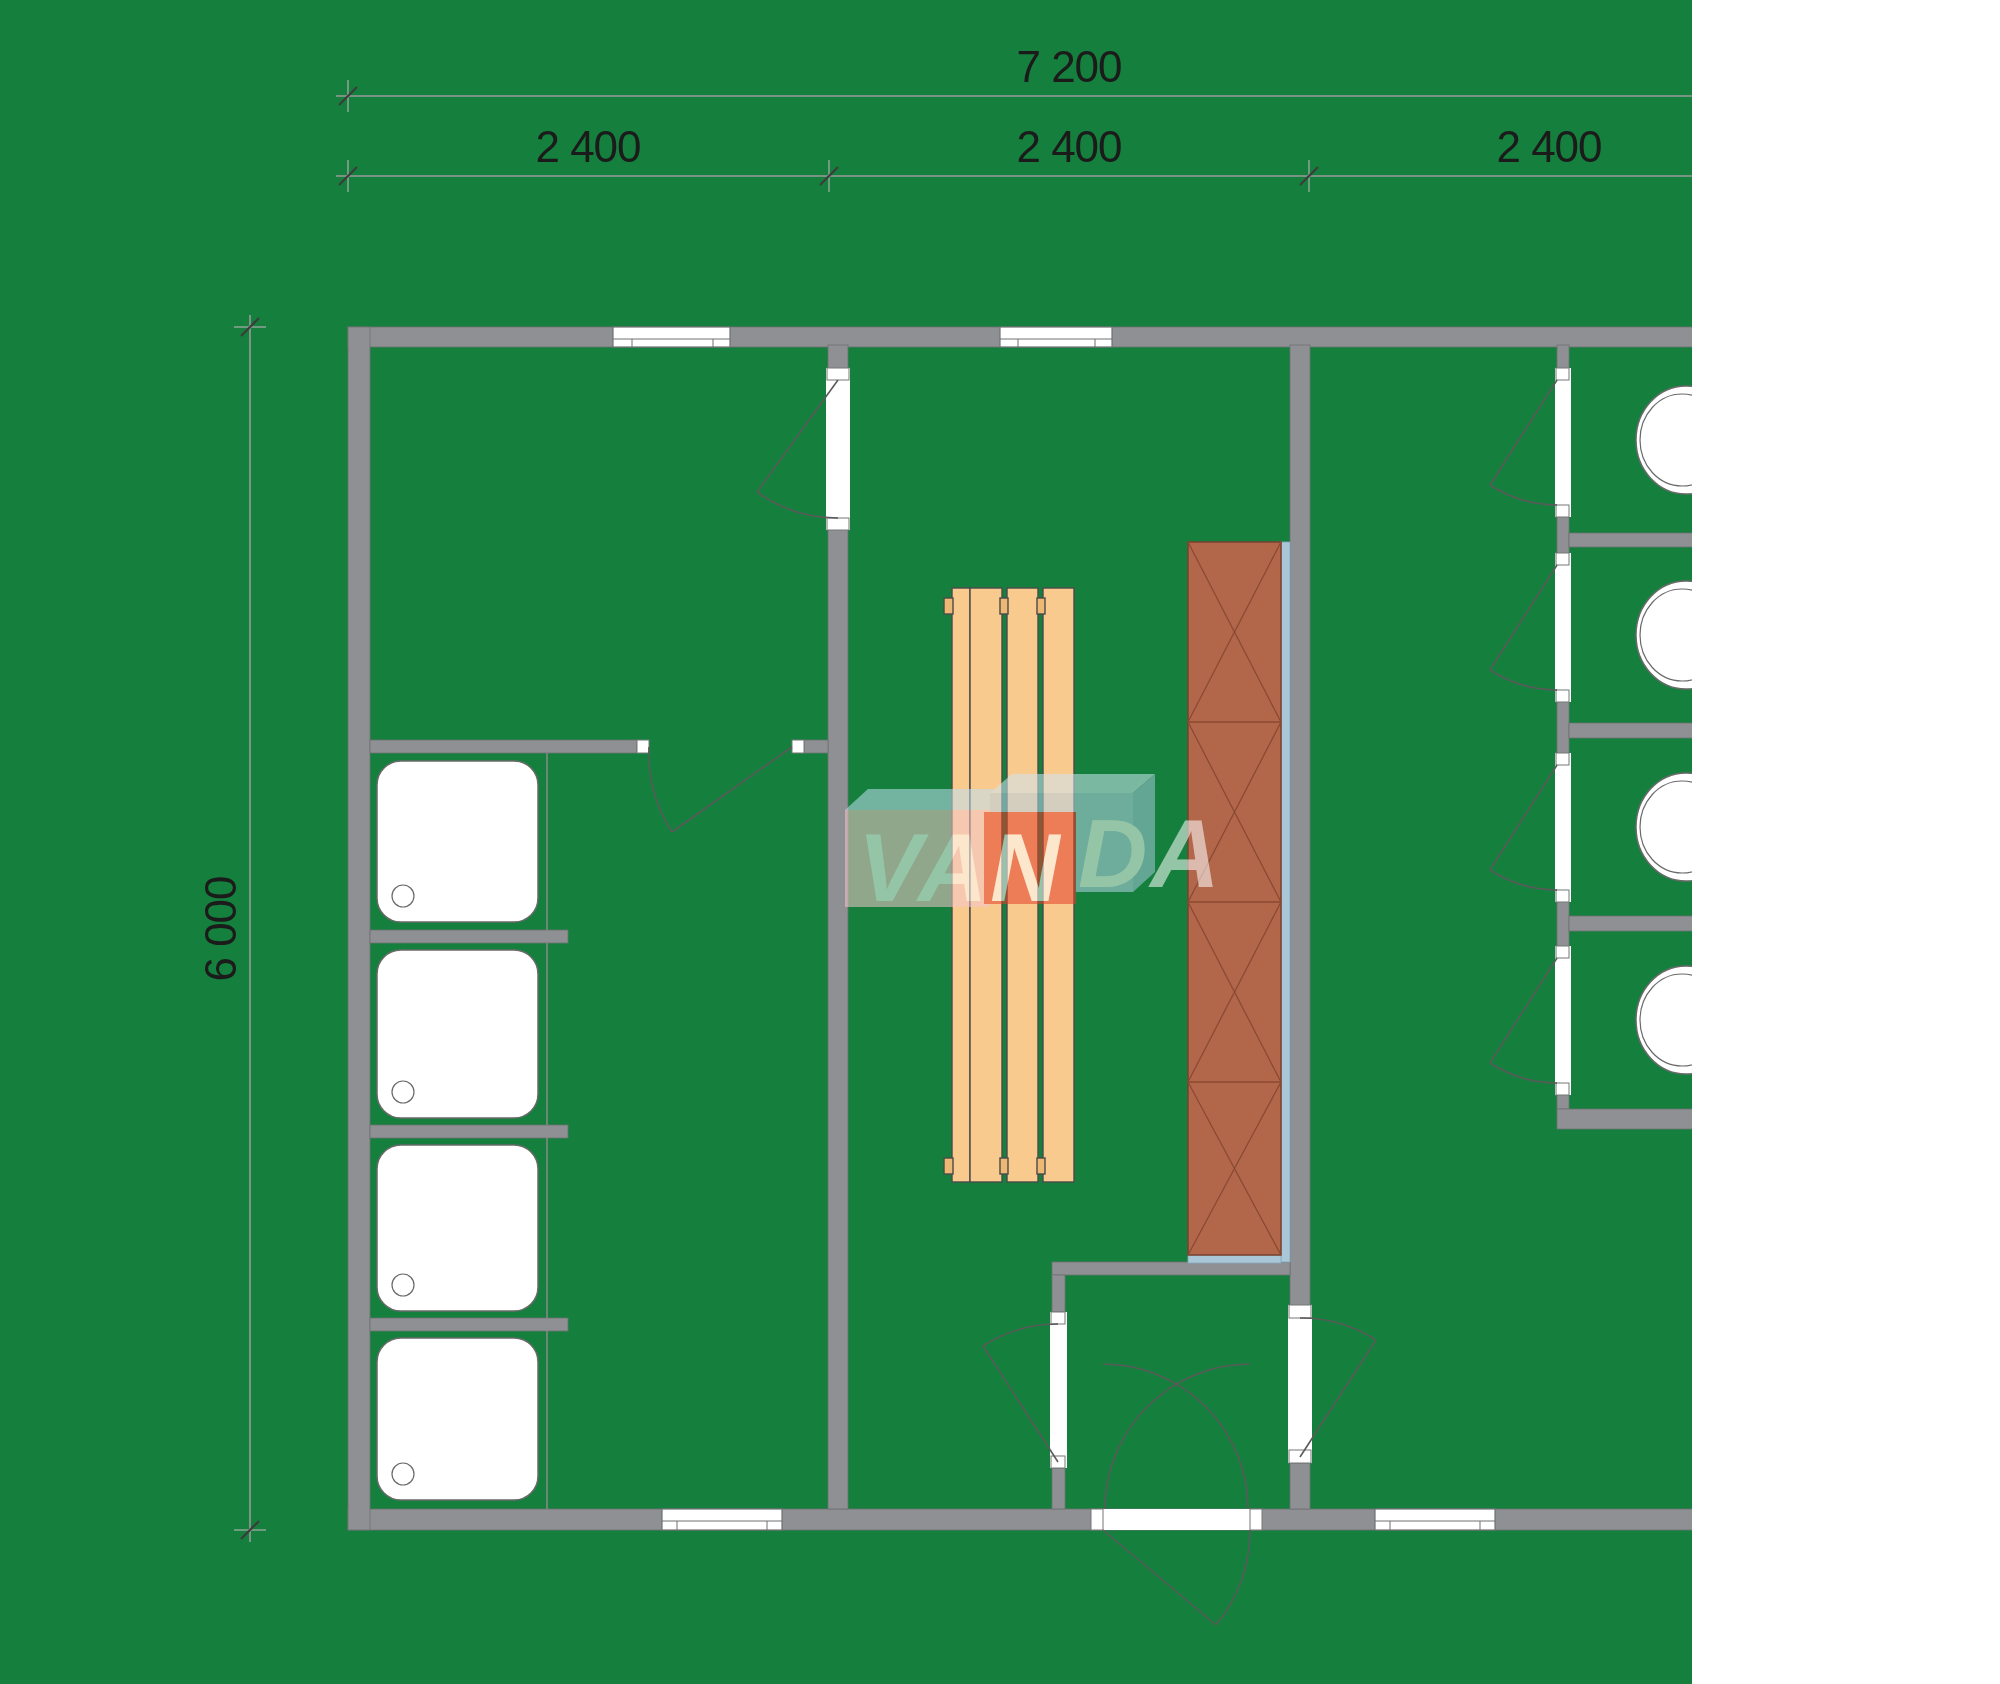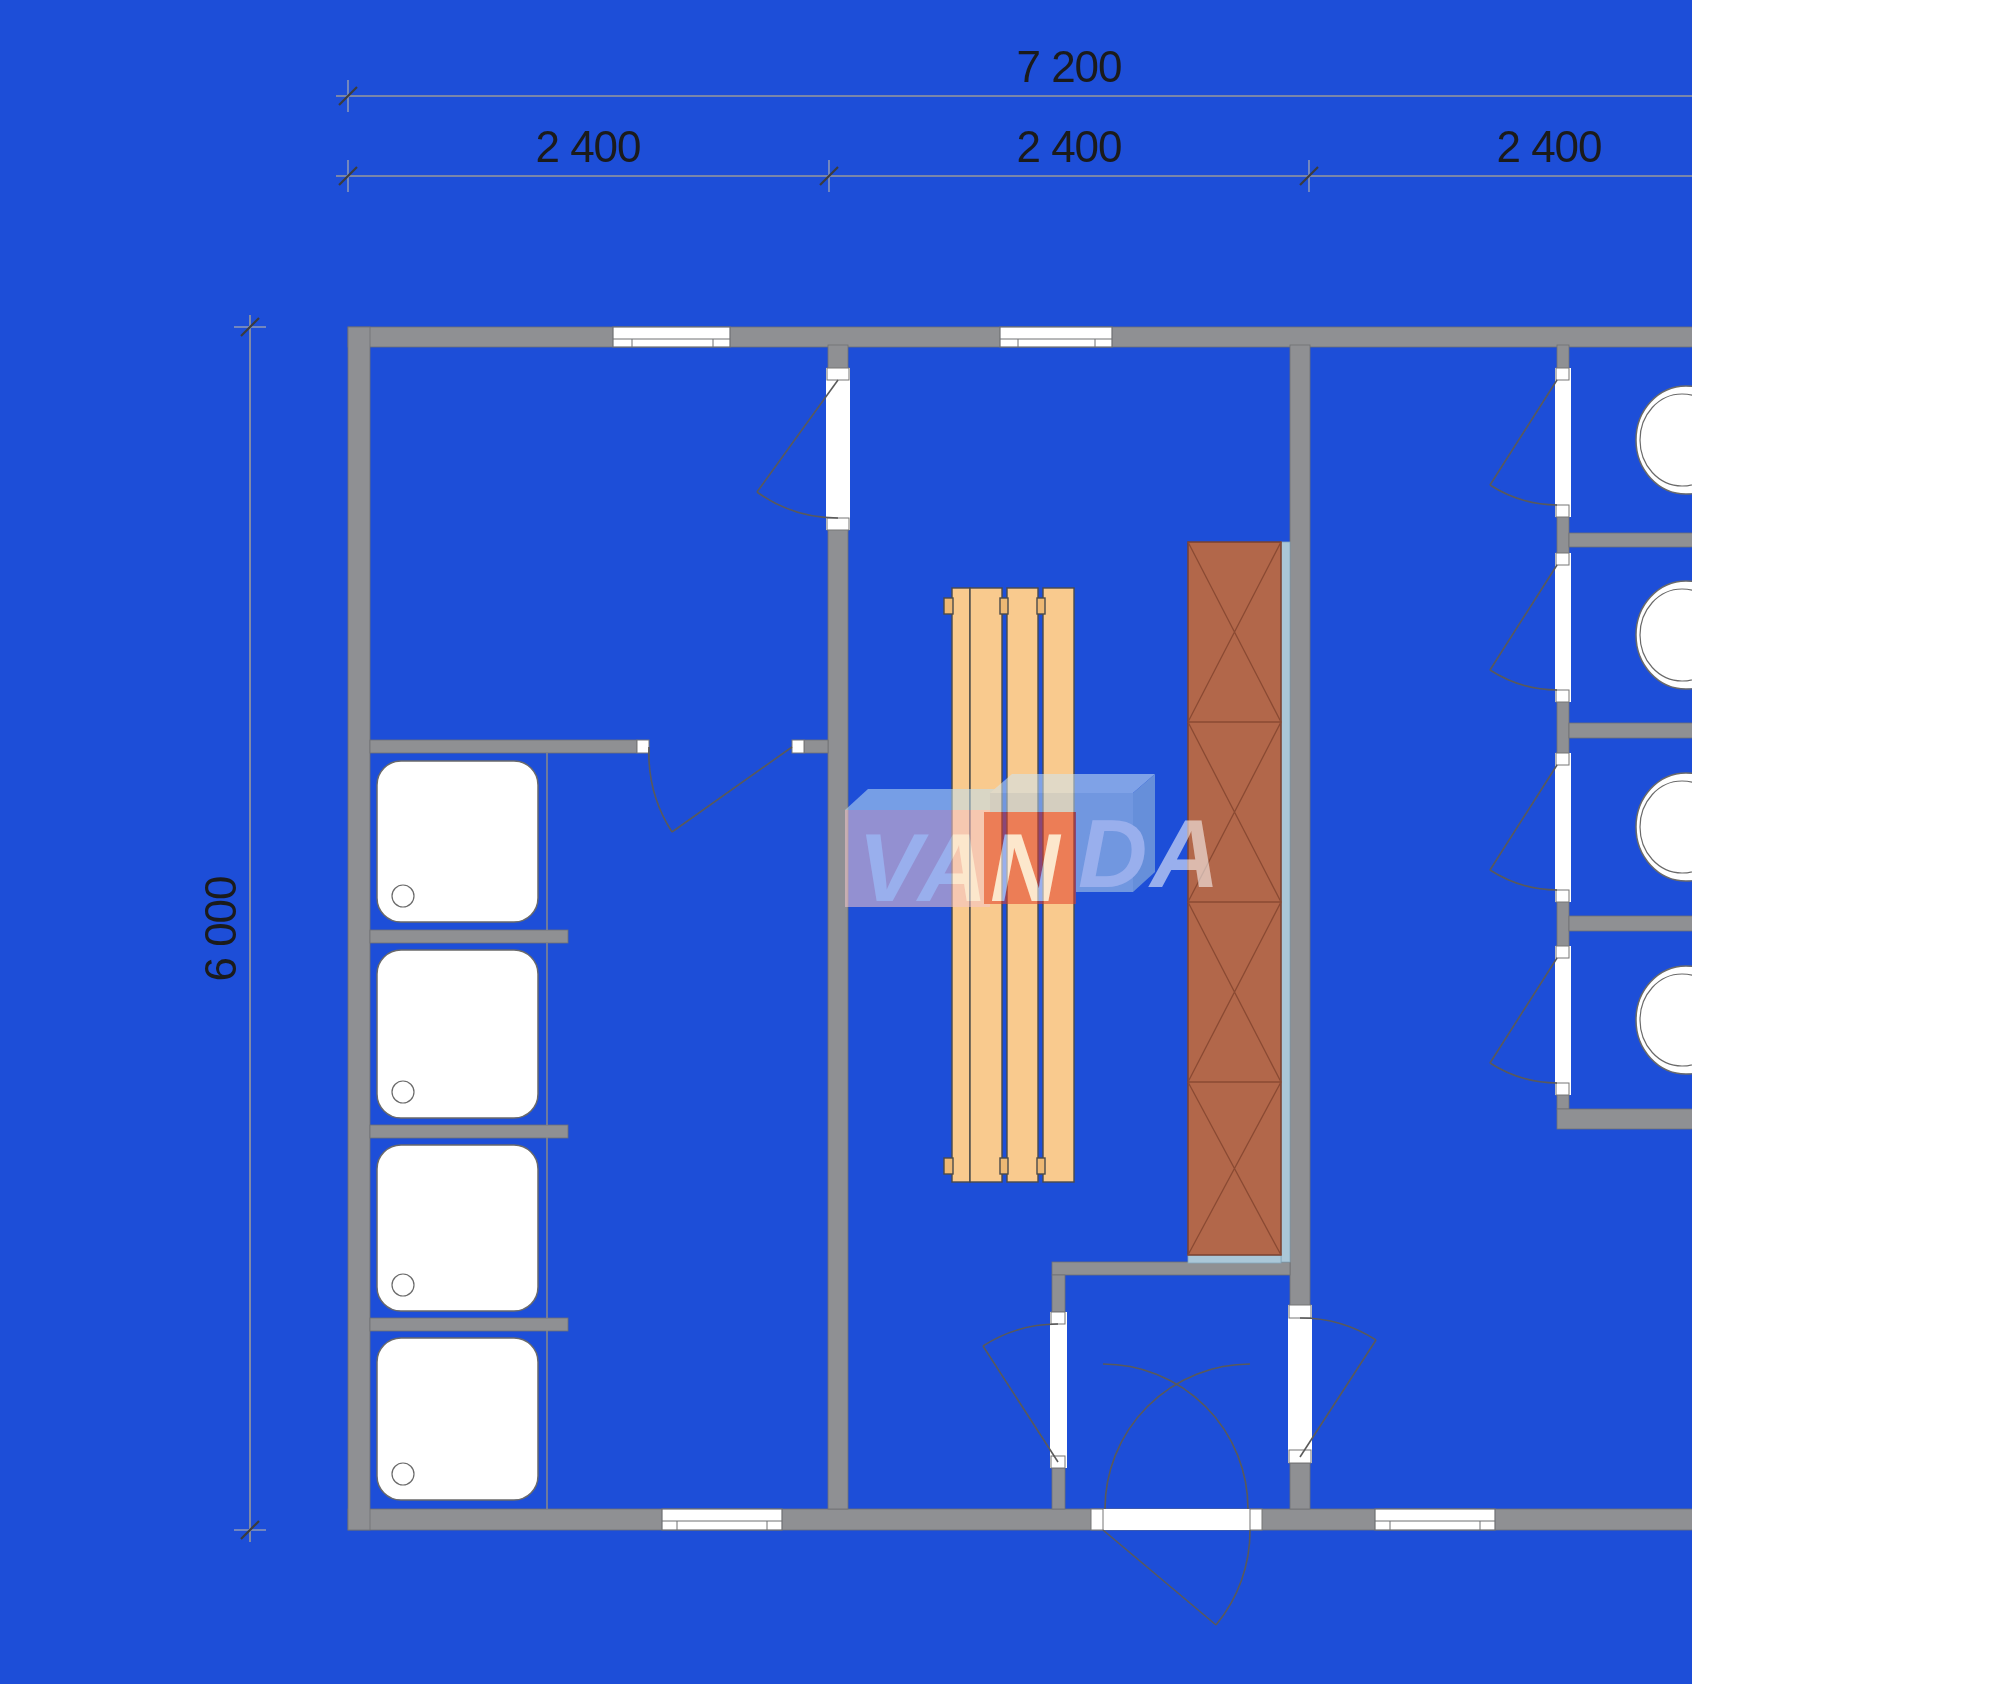--- a/index.html
+++ b/index.html
@@ -1,16 +1,16 @@
 <!DOCTYPE html>
 <html><head>
 <meta charset="utf-8">
 <style>
   html,body{margin:0;padding:0;background:#ffffff;}
-  #stage{position:relative;width:1692px;height:1684px;background:#1d4ed8;overflow:hidden;
+  #stage{position:relative;width:1692px;height:1684px;background:#15803d;overflow:hidden;
          font-family:"Liberation Sans", sans-serif;}
   svg{position:absolute;left:0;top:0;}
   .dimtext{font-family:"Liberation Sans", sans-serif;font-size:44px;fill:#1b1b1b;letter-spacing:-1px;}
   .dimline{stroke:#9a9a9a;stroke-width:1.6;}
   .tick{stroke:#3c3c3c;stroke-width:2.2;}
   .ext{stroke:#aeaeae;stroke-width:1.2;}
   .wall{stroke:#6f7173;stroke-width:0.8;}
   .cut{fill:#ffffff;stroke:none;}
   .jamb{fill:#ffffff;stroke:#777777;stroke-width:1;}
   .win{fill:#ffffff;stroke:#6f7173;stroke-width:1.2;}

